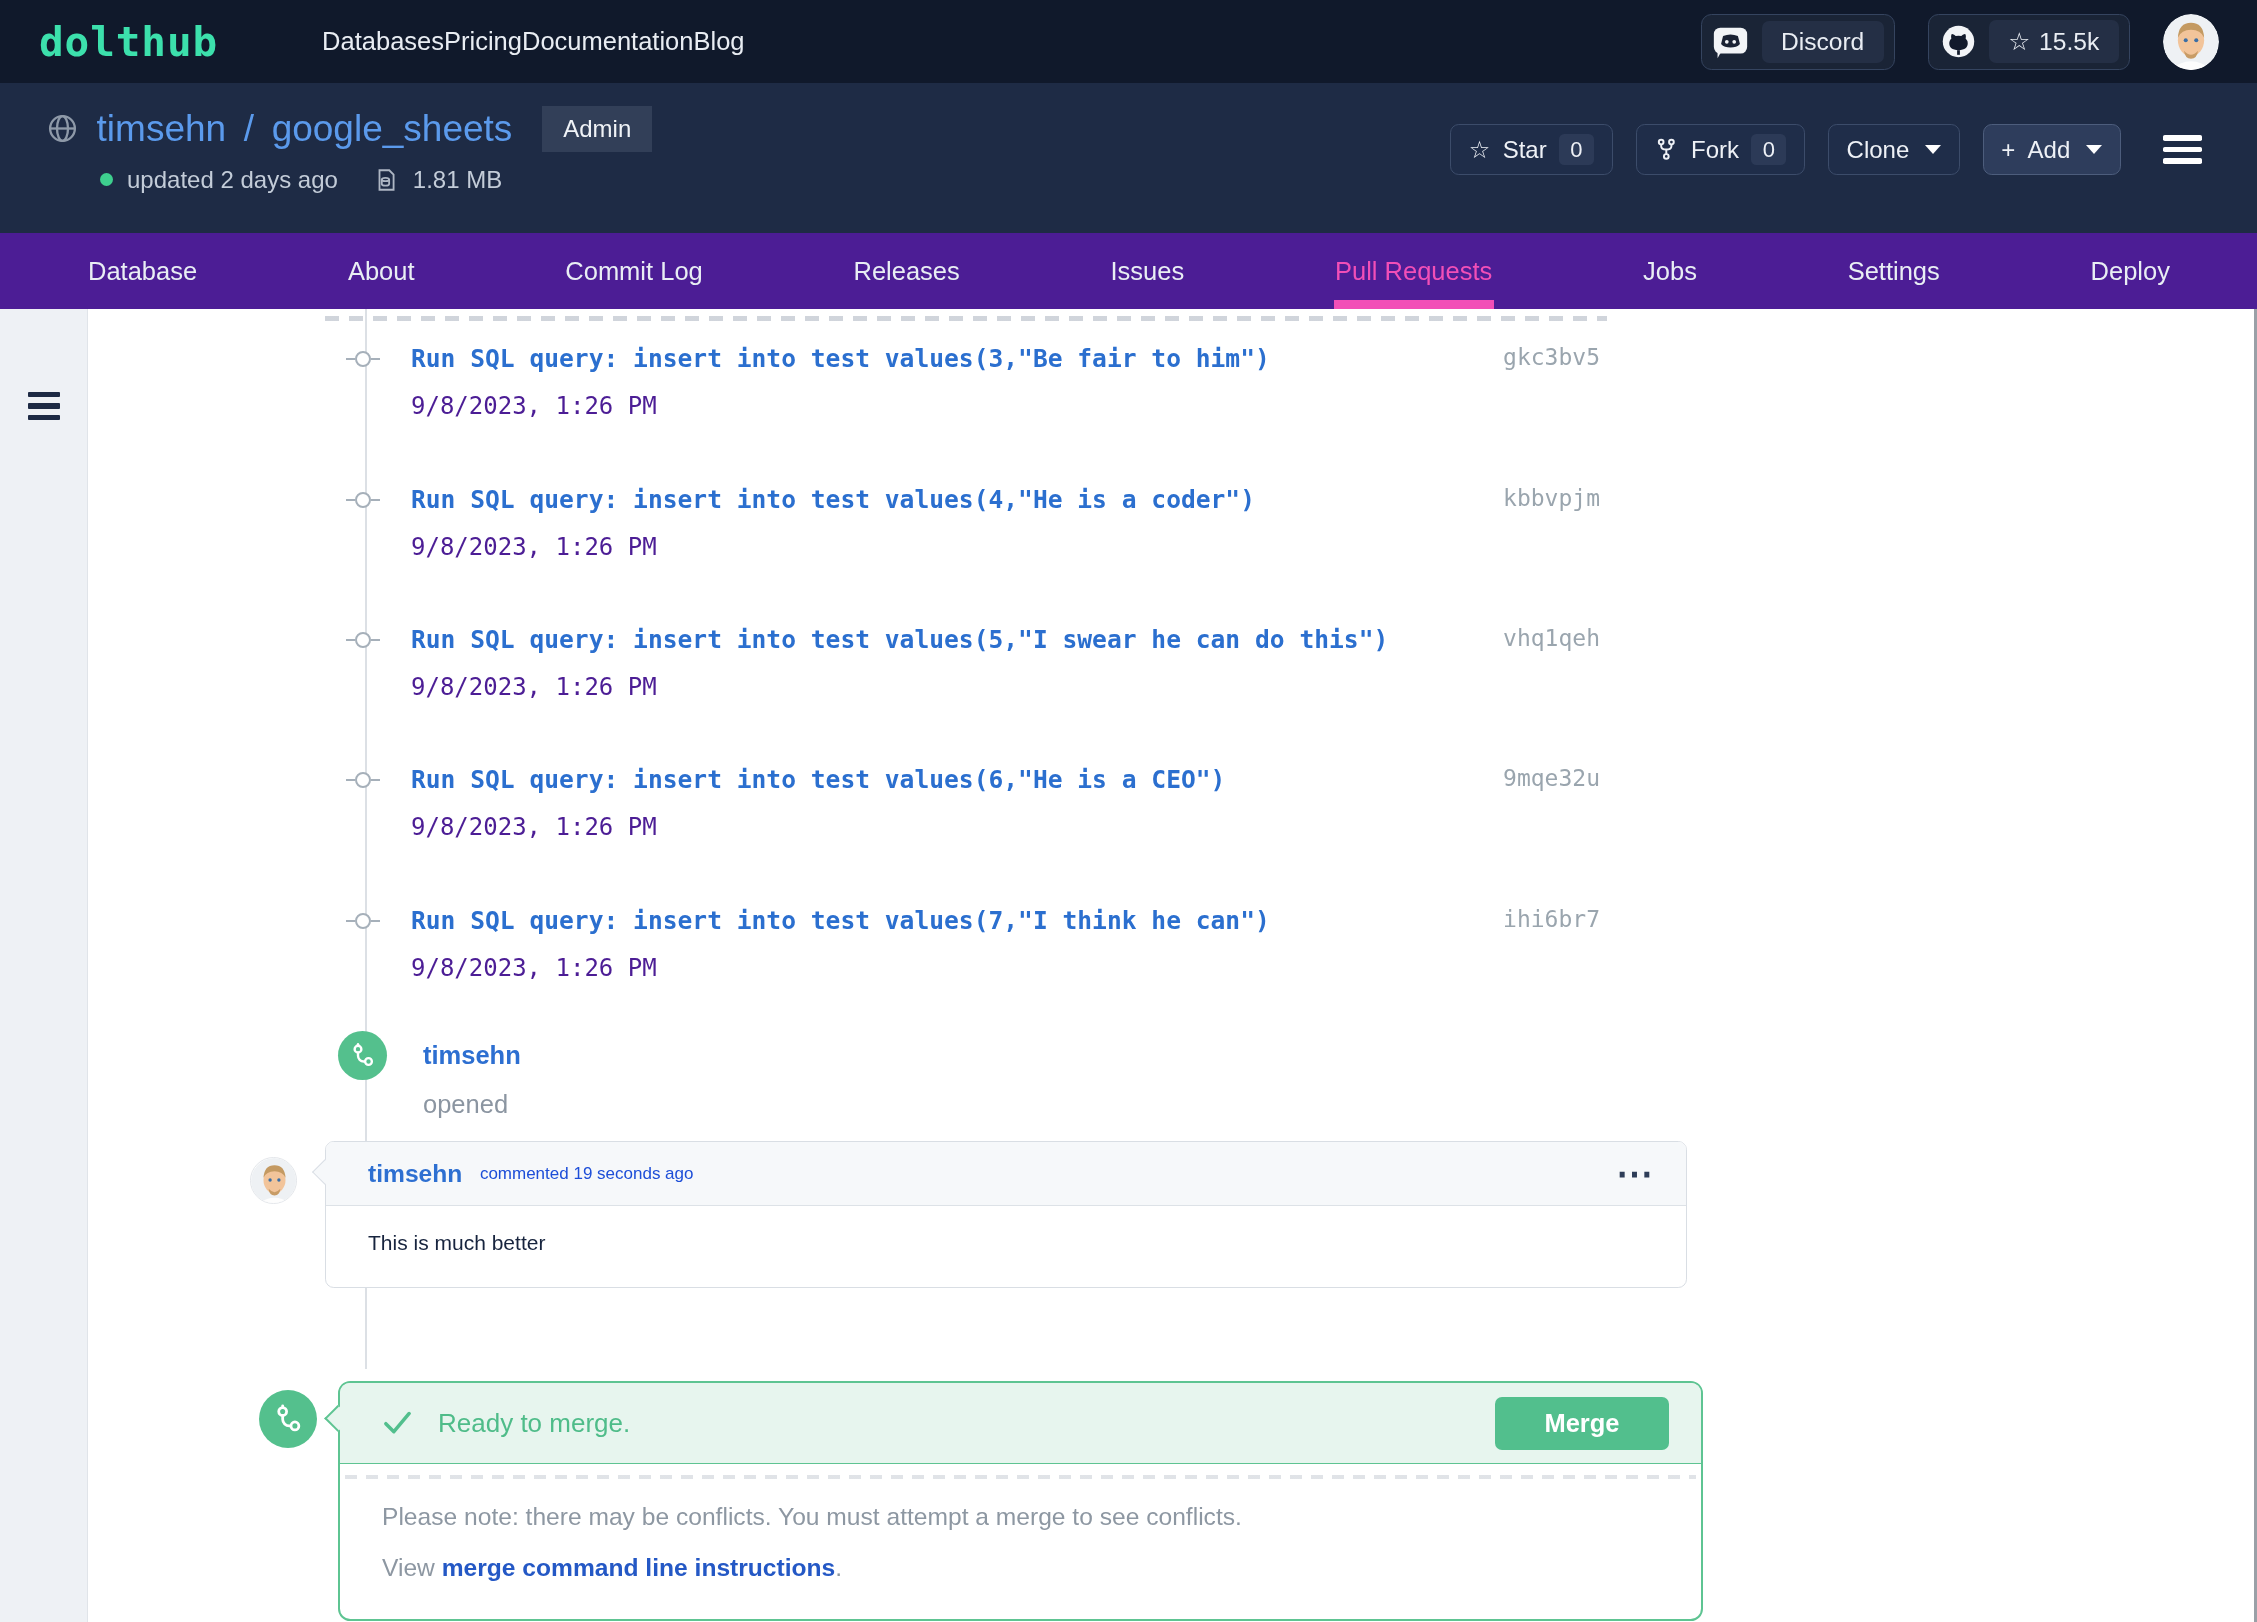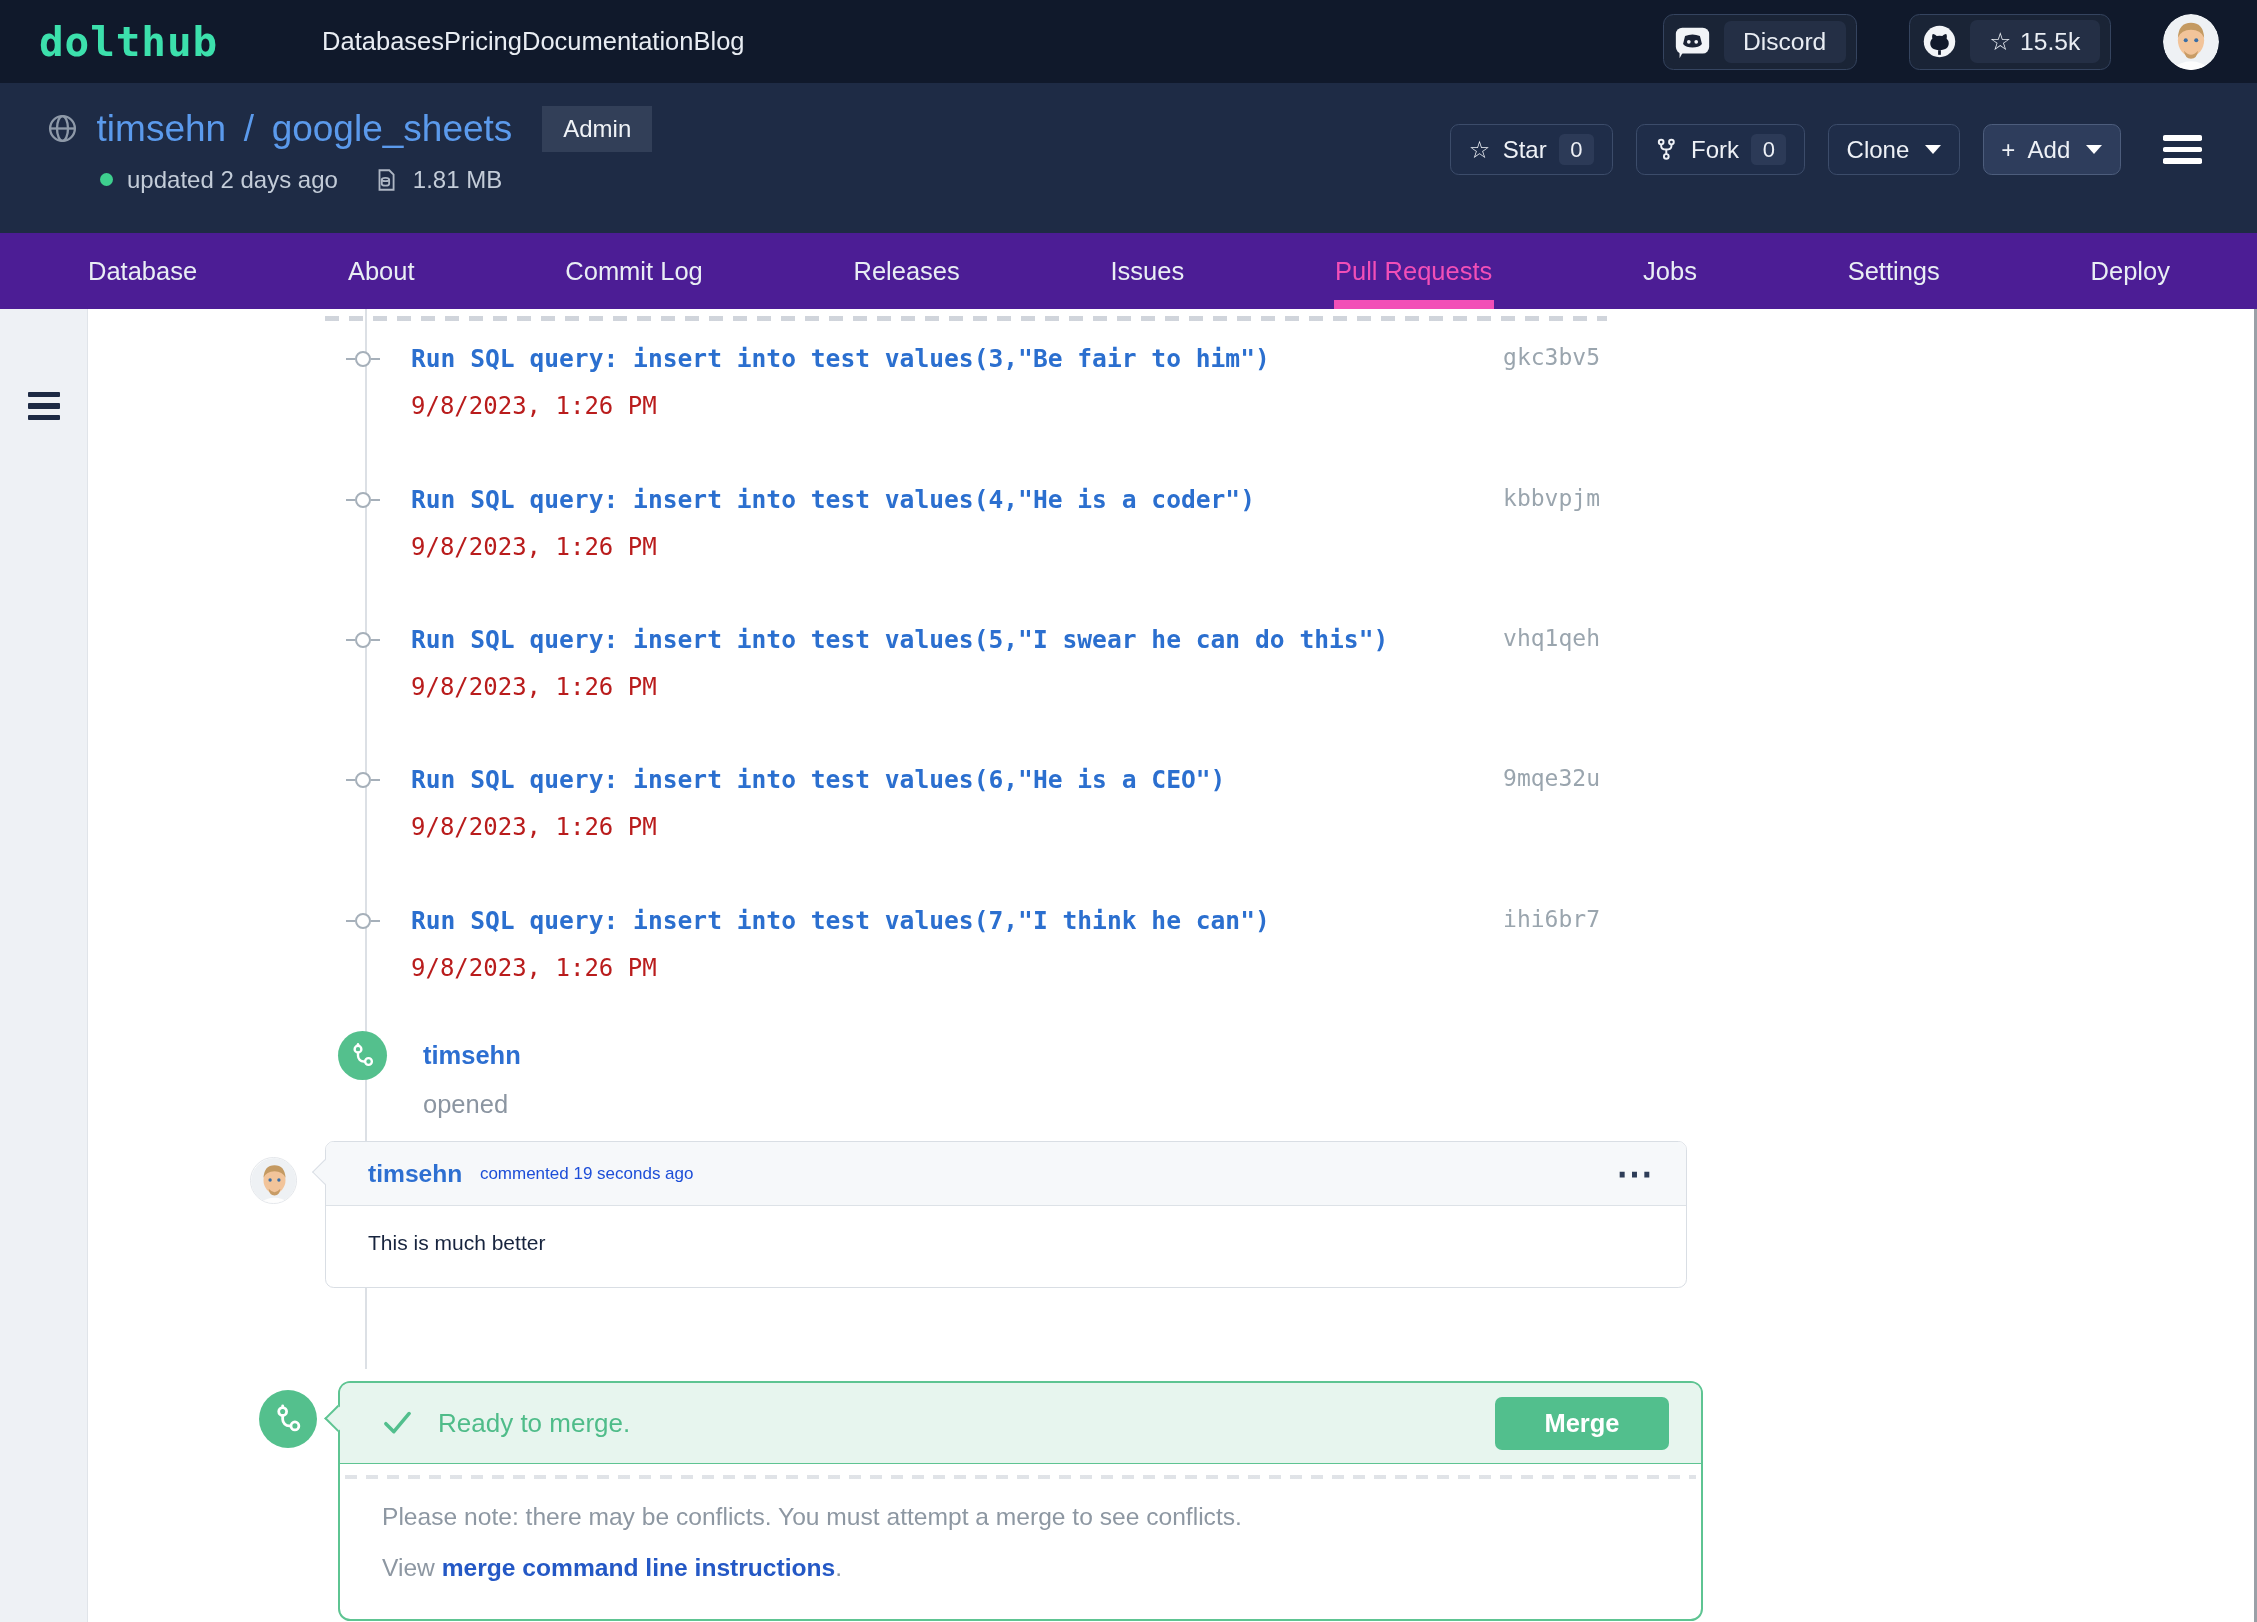--- a/index.html
+++ b/index.html
@@ -7,21 +7,21 @@
               font-family:"Liberation Sans", sans-serif; }
   .page { position:relative; width:2258px; height:1622px; }
 
   
   .navbar { position:absolute; top:0; left:0; right:0; height:83px; background:#10192b;
             display:flex; align-items:center; padding:0 39px; z-index:5; }
   .logo { font-family:"DejaVu Sans Mono", monospace; font-weight:bold; font-size:41px;
           color:#3ce0ac; letter-spacing:0.9px; margin-right:104px; cursor:pointer; }
   .nav-links { display:flex; }
   .nav-link { font-size:25.5px; color:#e9edf3; cursor:pointer; }
-  .nav-right { margin-left:auto; display:flex; align-items:center; gap:52px; }
+  .nav-right { margin-left:auto; display:flex; align-items:center; gap:33px; }
   .pill-btn { display:flex; align-items:center; gap:12.3px; height:56px; padding:7px 10.5px;
               background:#1a2436; border:1.8px solid #35445f; border-radius:10.5px; cursor:pointer; }
   .pill-inner { background:#242f45; border-radius:7px; padding:7px 19.3px; color:#e9edf3;
                 font-size:24.6px; display:flex; align-items:center; gap:8.8px; }
   .icon-badge { width:37px; height:37px; display:flex; align-items:center; justify-content:center; }
   .nav-avatar { width:56px; height:56px; border-radius:50%; overflow:hidden; cursor:pointer; }
 
   
   .repo-header { position:absolute; top:83px; left:0; right:0; height:150px; background:#1e2b45; }
   .repo-title-row { display:flex; align-items:center; gap:17.6px; padding:23px 0 0 46px; }
@@ -68,21 +68,21 @@
 
   
   .commit { position:absolute; left:0; width:1512px; height:114px; }
   .commit-node { position:absolute; left:258px; top:7px; display:flex; align-items:center; }
   .commit-node i.tick { display:block; width:8.8px; height:2.6px; background:#a6b0ba; }
   .commit-node i.ring { display:block; width:16px; height:16px; border:2.6px solid #a6b0ba;
                         border-radius:50%; background:#fff; }
   .commit-title { display:inline-block; margin-left:323px; font-family:"DejaVu Sans Mono", monospace;
                   font-weight:bold; font-size:24.6px; color:#2b6fcf; cursor:pointer; }
   .commit-time { margin-left:323px; margin-top:19.3px; font-family:"DejaVu Sans Mono", monospace;
-                 font-size:24px; color:#b91c1c; }
+                 font-size:24px; color:#4c1d95; }
   .commit-hash { position:absolute; right:0; top:0; font-family:"DejaVu Sans Mono", monospace;
                  font-size:23px; color:#9aa5ae; cursor:pointer; }
 
   
   .opened-row { position:absolute; top:722px; left:0; height:49px; }
   .pr-badge { position:absolute; left:250px; top:0; border-radius:50%; background:#54c08d;
               display:flex; align-items:center; justify-content:center; }
   .pr-badge.sm { width:49px; height:49px; }
   .opened-text { position:absolute; left:335px; top:0; line-height:49px; font-size:25.5px; color:#8b95a1; }
   .user-link { color:#2d6fd1; font-weight:bold; cursor:pointer; }

